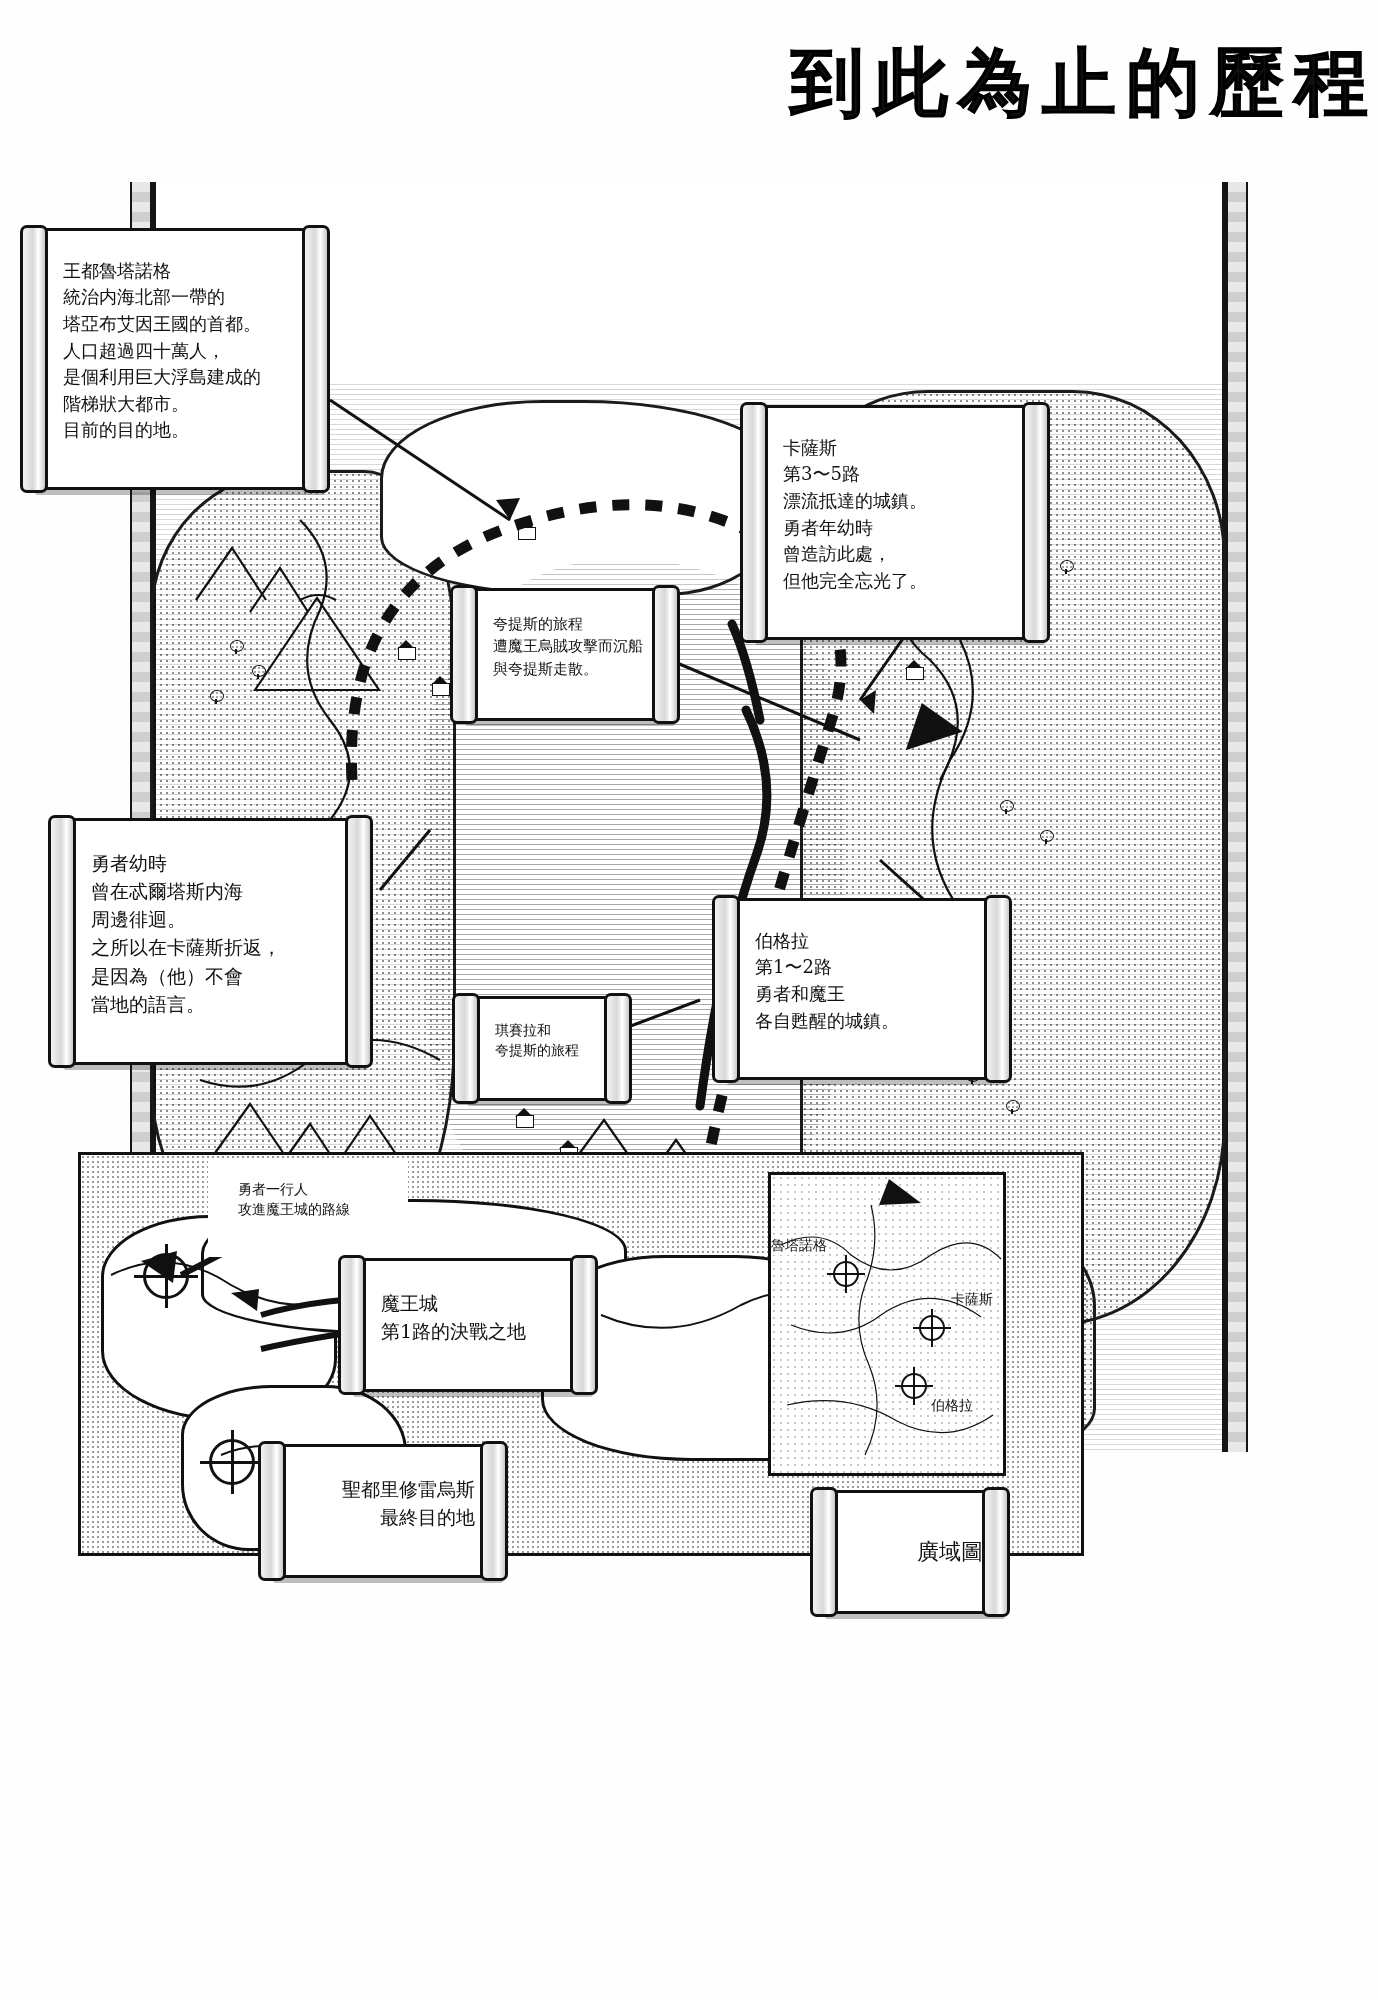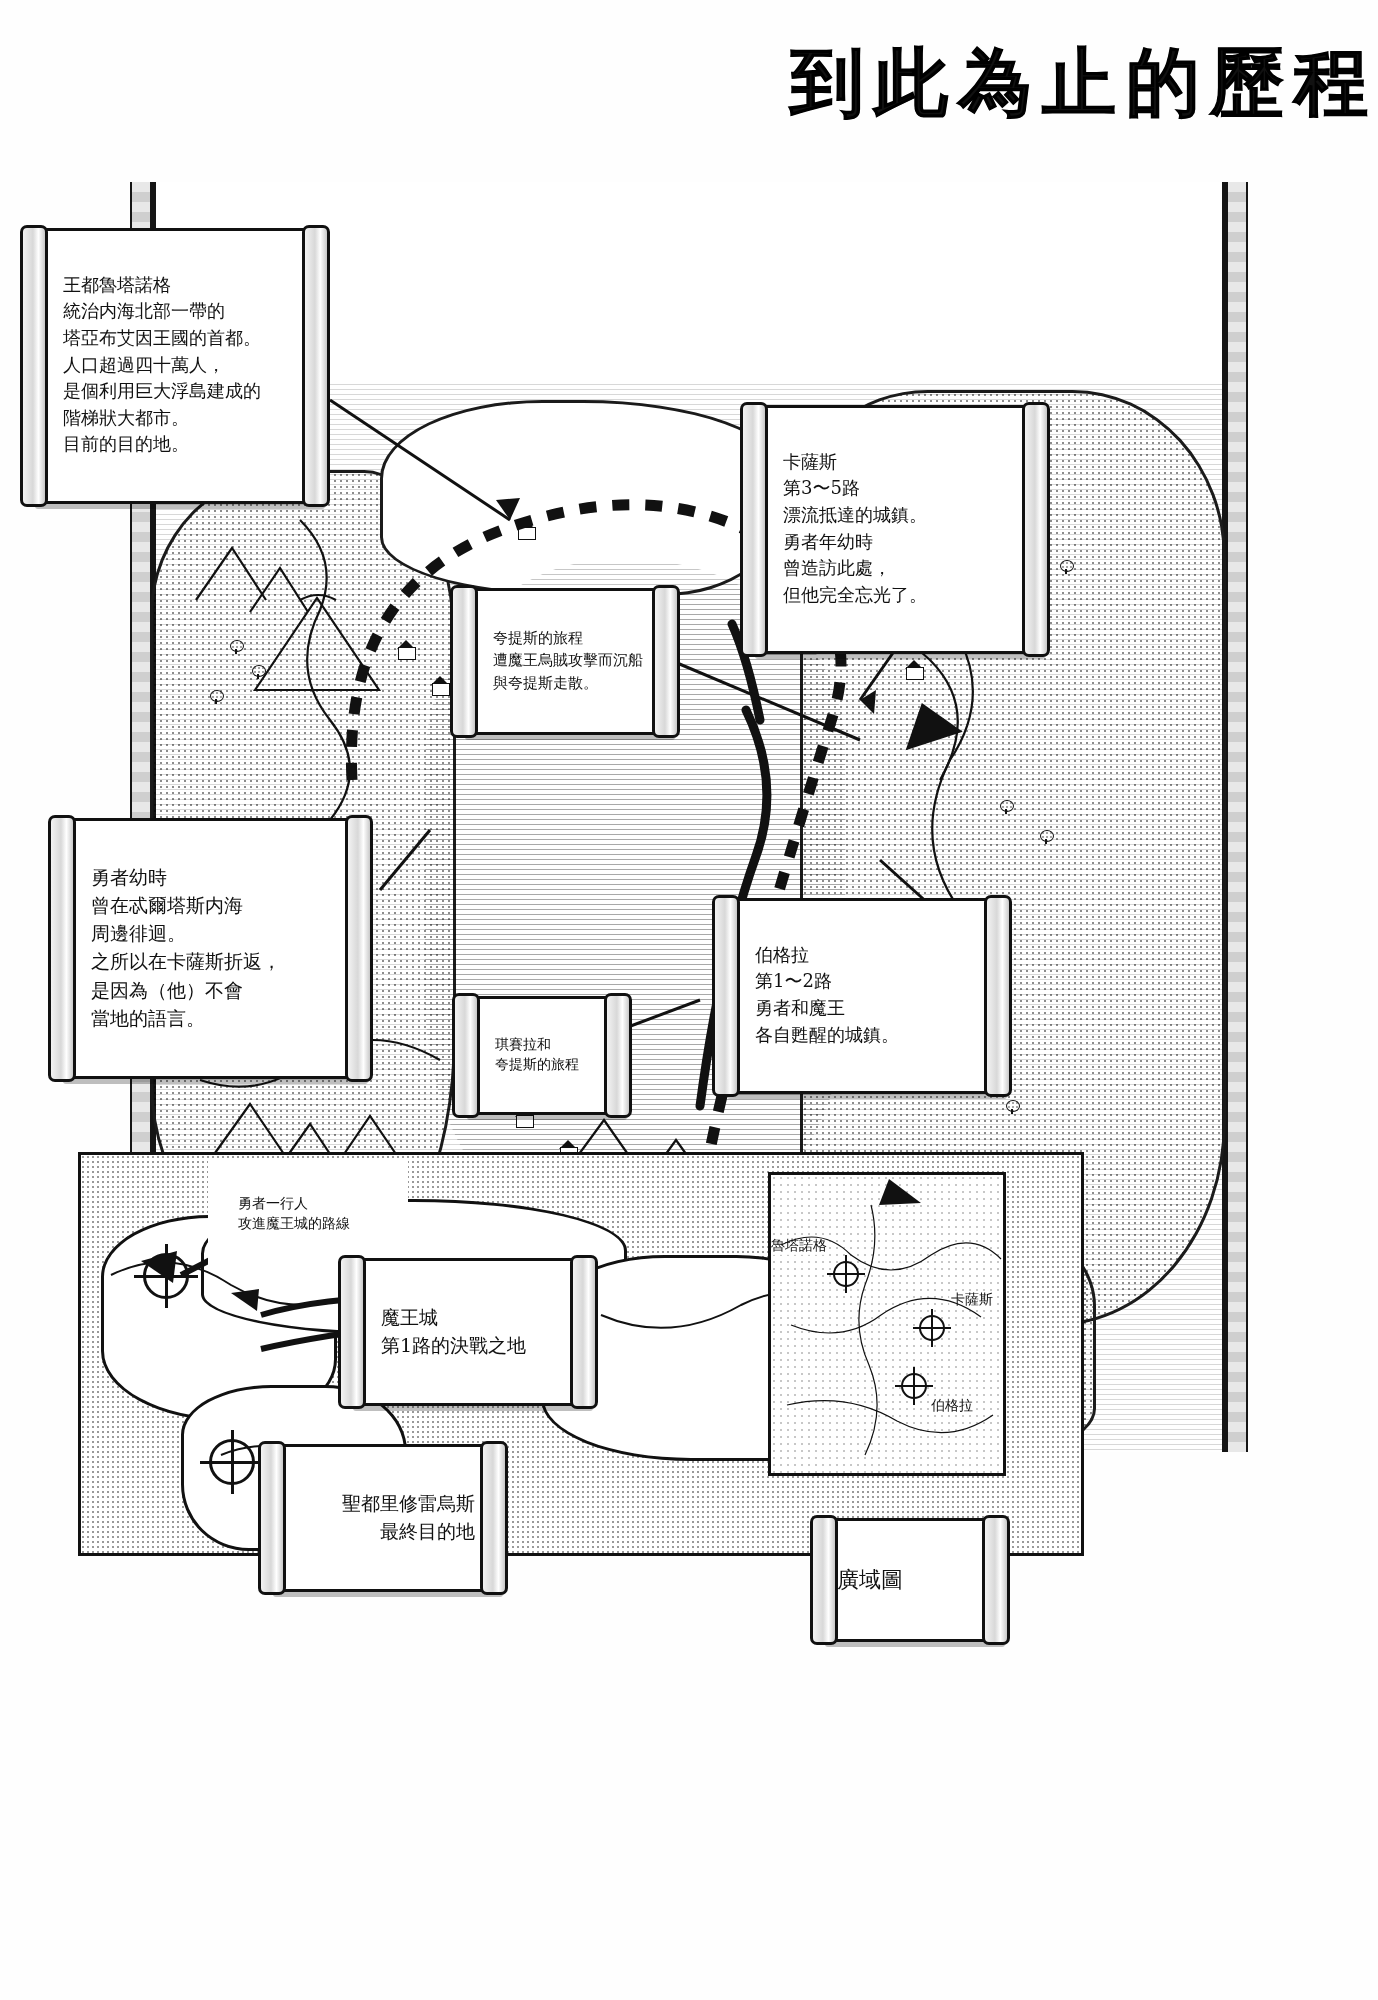--- a/index.html
+++ b/index.html
@@ -87,21 +87,21 @@
   .medal.m1{left:148px;top:196px;}
   .medal.m2{right:150px;top:188px;}
   .medal.m3{right:150px;top:318px;}
 
   
   .scroll{
     position:absolute;background:#fff;border:3px solid #111;
     box-shadow:5px 5px 0 rgba(0,0,0,.25);
     font-family:"DejaVu Serif","Liberation Serif",serif;
     color:#111;line-height:1.48;white-space:pre-line;
-    padding:14px 20px 16px 30px;box-sizing:border-box;
+    padding:0 20px 16px 30px;box-sizing:border-box;
     border-radius:3px;
   }
   .scroll:before,.scroll:after{
     content:"";position:absolute;top:-6px;bottom:-6px;width:22px;
     background:linear-gradient(90deg,#f3f3f3,#d8d8d8 45%,#ffffff 70%,#c9c9c9);
     border:3px solid #111;border-radius:7px;
   }
   .scroll:before{left:-13px;}
   .scroll:after{right:-13px;}
   .scroll .t{position:relative;z-index:2;}
@@ -109,21 +109,21 @@
   .s-1{left:30px;top:228px;width:290px;font-size:18px;}
   .s-2{left:750px;top:405px;width:290px;font-size:18px;}
   .s-3{left:460px;top:588px;width:210px;font-size:15px;}
   .s-4{left:58px;top:818px;width:305px;font-size:19px;}
   .s-5{left:722px;top:898px;width:280px;font-size:18px;}
   .s-6{left:462px;top:996px;width:160px;font-size:14px;}
   .s-7{left:208px;top:1158px;width:200px;font-size:14px;border:none;box-shadow:none;}
   .s-7:before,.s-7:after{display:none;}
   .s-8{left:348px;top:1258px;width:240px;font-size:19px;}
   .s-9{left:268px;top:1444px;width:230px;font-size:19px;text-align:right;}
-  .s-10{left:820px;top:1490px;width:180px;font-size:22px;text-align:left;padding:10px 14px;margin-top:28px;}
+  .s-10{left:820px;top:1490px;width:180px;font-size:22px;text-align:right;padding:10px 14px;}
 
   
   .bottom-panel{
     position:absolute;left:78px;top:1152px;width:1006px;height:404px;
     border:3px solid #111;background:#fff;box-sizing:border-box;overflow:hidden;
   }
   .bp-land{position:absolute;border:3px solid #111;background:#fff;}
   .bp-shade{
     position:absolute;
     background:radial-gradient(circle at 2px 2px, rgba(0,0,0,.4) 1px, transparent 1.2px) 0 0/5px 5px;

